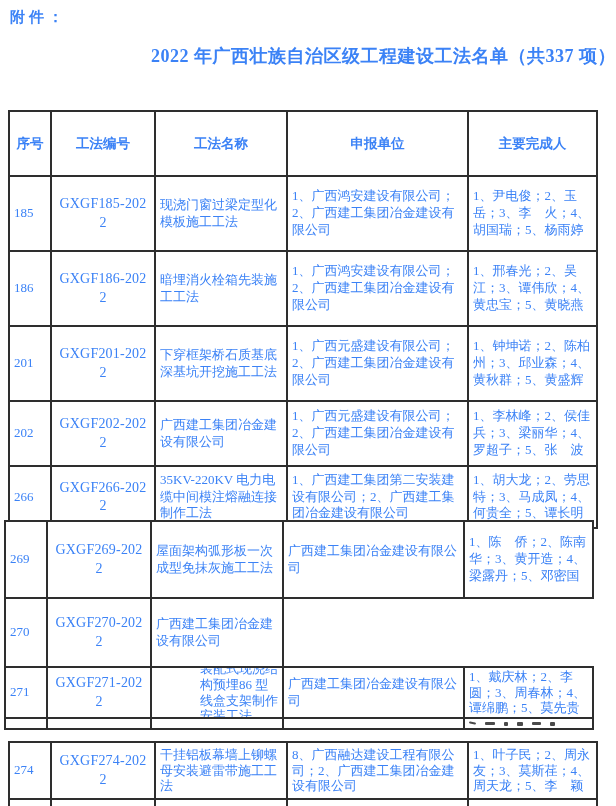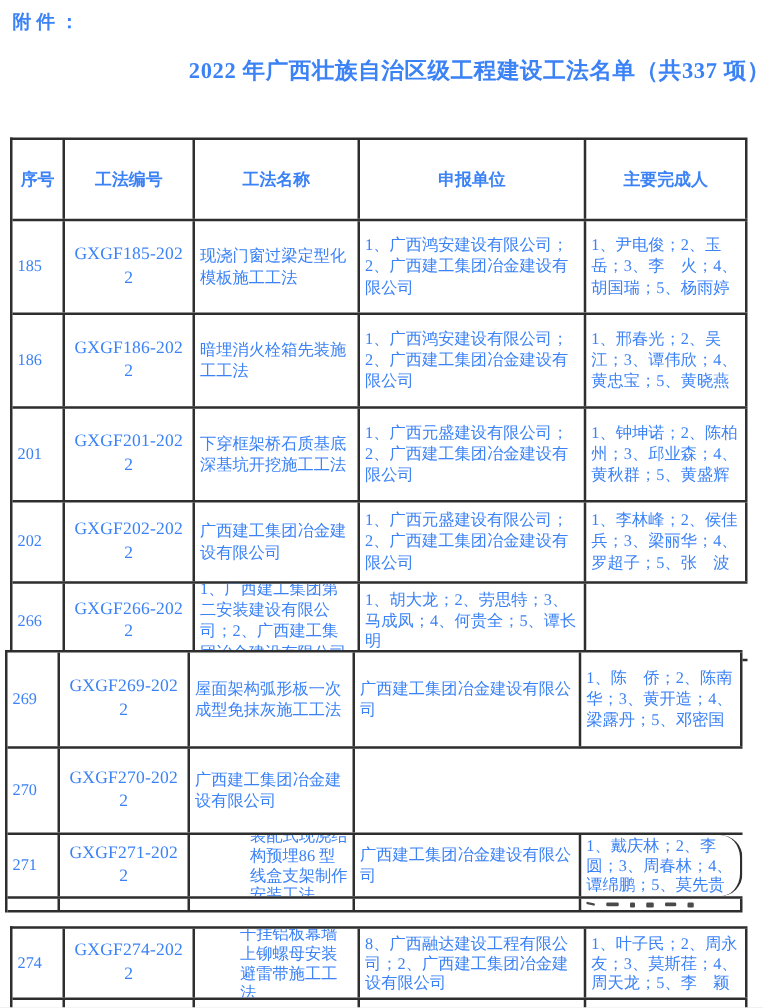--- a/index.html
+++ b/index.html
@@ -145,20 +145,23 @@
     </div>
 
     <div class="tr" style="height:60px;">
       <div class="td center">
           <span class="txt">266</span>
         </div>
       <div class="td center code">
           <span class="txt">GXGF266-2022</span>
         </div>
       <div class="td left">
+          <span class="txt">35KV-220KV 电力电缆中间模注熔融连接制作工法</span>
+        </div>
+      <div class="td left">
           <span class="txt">1、广西建工集团第二安装建设有限公司；2、广西建工集团冶金建设有限公司</span>
         </div>
       <div class="td left">
           <span class="txt">1、胡大龙；2、劳思特；3、马成凤；4、何贵全；5、谭长明</span>
         </div>
     </div>
   </div>
 
   <div class="frag" style="left:4px;top:520px;">
 
@@ -198,21 +201,21 @@
         </div>
       <div class="td center code">
           <span class="txt">GXGF271-2022</span>
         </div>
       <div class="td left" style="line-height:1.2;margin-left:44px;">
           <span class="txt">装配式现浇结构预埋86 型线盒支架制作安装工法</span>
         </div>
       <div class="td left">
           <span class="txt">广西建工集团冶金建设有限公司</span>
         </div>
-      <div class="td left" style="line-height:1.2;border-radius:18px;">
+      <div class="td left" style="line-height:1.2;">
           <span class="txt">1、戴庆林；2、李圆；3、周春林；4、谭绵鹏；5、莫先贵</span>
         </div>
     </div>
 
     <div class="tr sliver" style="height:9px;">
       <div class="td"></div>
       <div class="td"></div>
       <div class="td"></div>
       <div class="td"></div>
       <div class="td">
@@ -230,21 +233,21 @@
 
   <div class="frag" style="left:8px;top:741px;">
 
     <div class="tr" style="height:55px;">
       <div class="td center">
           <span class="txt">274</span>
         </div>
       <div class="td center code">
           <span class="txt">GXGF274-2022</span>
         </div>
-      <div class="td left" style="line-height:1.22;margin-left:32px;">
+      <div class="td left" style="line-height:1.22;">
           <span class="txt">干挂铝板幕墙上铆螺母安装避雷带施工工法</span>
         </div>
       <div class="td left" style="line-height:1.22;">
           <span class="txt">8、广西融达建设工程有限公司；2、广西建工集团冶金建设有限公司</span>
         </div>
       <div class="td left" style="line-height:1.22;">
           <span class="txt">1、叶子民；2、周永友；3、莫斯荏；4、周天龙；5、李　颖</span>
         </div>
     </div>
 

